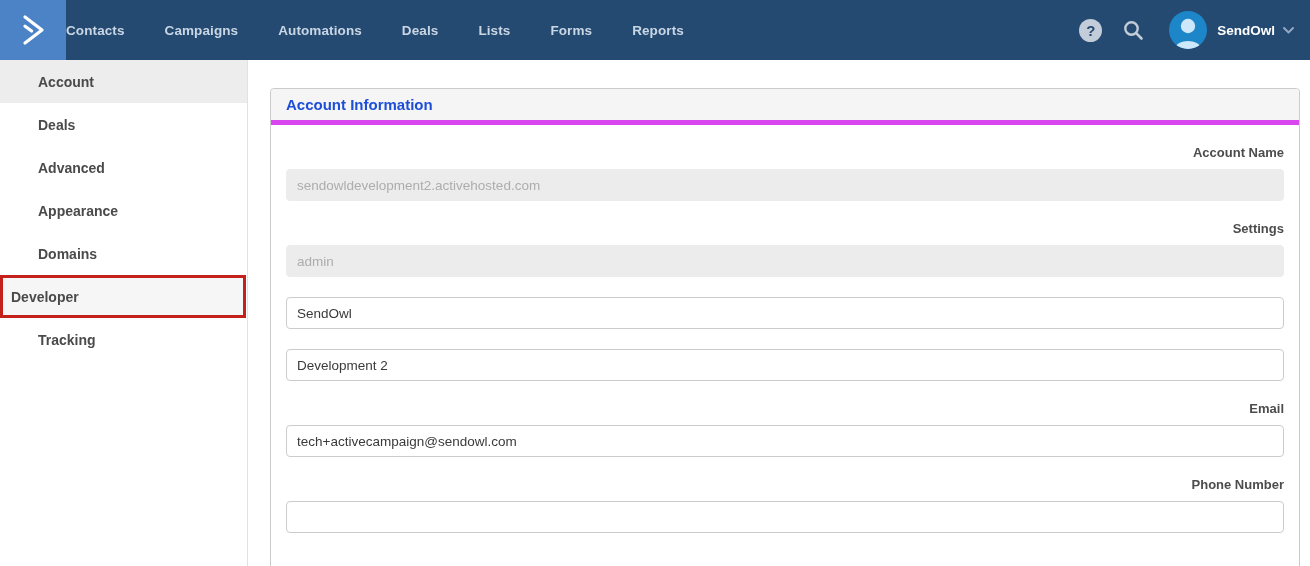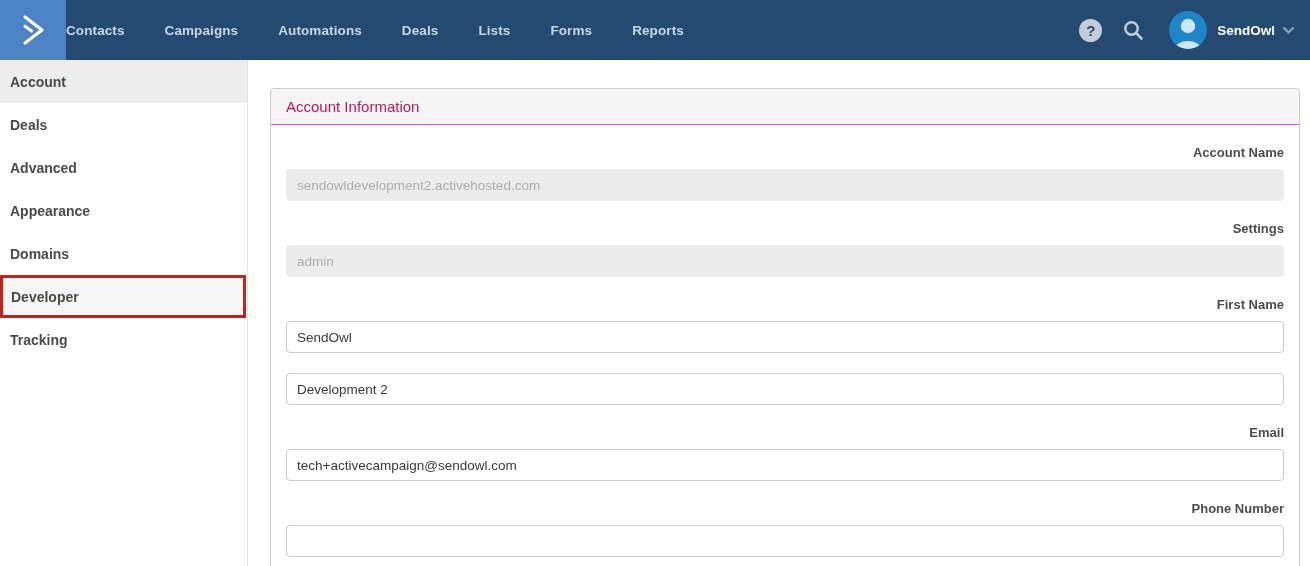--- a/index.html
+++ b/index.html
@@ -101,21 +101,21 @@
     padding: 23px 18px 0 18px;
     height: 38px;
     color: #565656;
     font-size: 12.5px;
     font-weight: 700;
   }
   .side-item {
     height: 43px;
     display: flex;
     align-items: center;
-    padding-left: 10px;
+    padding-left: 38px;
     font-size: 14px;
     font-weight: 700;
     color: #4a4a4a;
     cursor: pointer;
   }
   .side-item.selected { background: #ededed; }
   .side-item.highlighted {
     border: 3px solid #c4211d;
     background: #f6f6f6;
     padding-left: 8px;
@@ -137,28 +137,28 @@
     left: 21px;
     width: 1030px;
     height: 640px;
     background: #ffffff;
     border: 1px solid #cbcbcb;
     border-radius: 4px;
   }
   .panel-header {
     height: 36px;
     background: #f5f5f5;
-    border-bottom: 1px solid #d946ef;
+    border-bottom: 5px solid #d946ef;
     border-radius: 4px 4px 0 0;
     display: flex;
     align-items: center;
     padding-left: 15px;
     font-size: 15px;
-    font-weight: 400;
-    color: #be185d;
+    font-weight: 700;
+    color: #1d4ed8;
   }
   .panel-body { padding: 20px 15px; }
   .field-group { margin-bottom: 20px; }
   .field-label {
     font-size: 13px;
     font-weight: 700;
     color: #4c4c4c;
     margin-bottom: 9px;
     line-height: 15px;
     text-align: right;
@@ -265,21 +265,20 @@
         <div class="field-label">Account Name</div>
         <input class="field-input disabled" disabled="" value="sendowldevelopment2.activehosted.com" style="">
       </div>
 
       <div class="field-group">
         <div class="field-label">Settings</div>
         <input class="field-input disabled" disabled="" value="admin" style="">
       </div>
 
       <div class="field-group">
-        <div class="field-label">First Name</div>
         <input class="field-input" value="SendOwl" style="">
       </div>
 
       <div class="field-group">
         <input class="field-input" value="Development 2" style="">
       </div>
 
       <div class="field-group">
         <div class="field-label">Email</div>
         <input class="field-input" value="tech+activecampaign@sendowl.com" style="">

